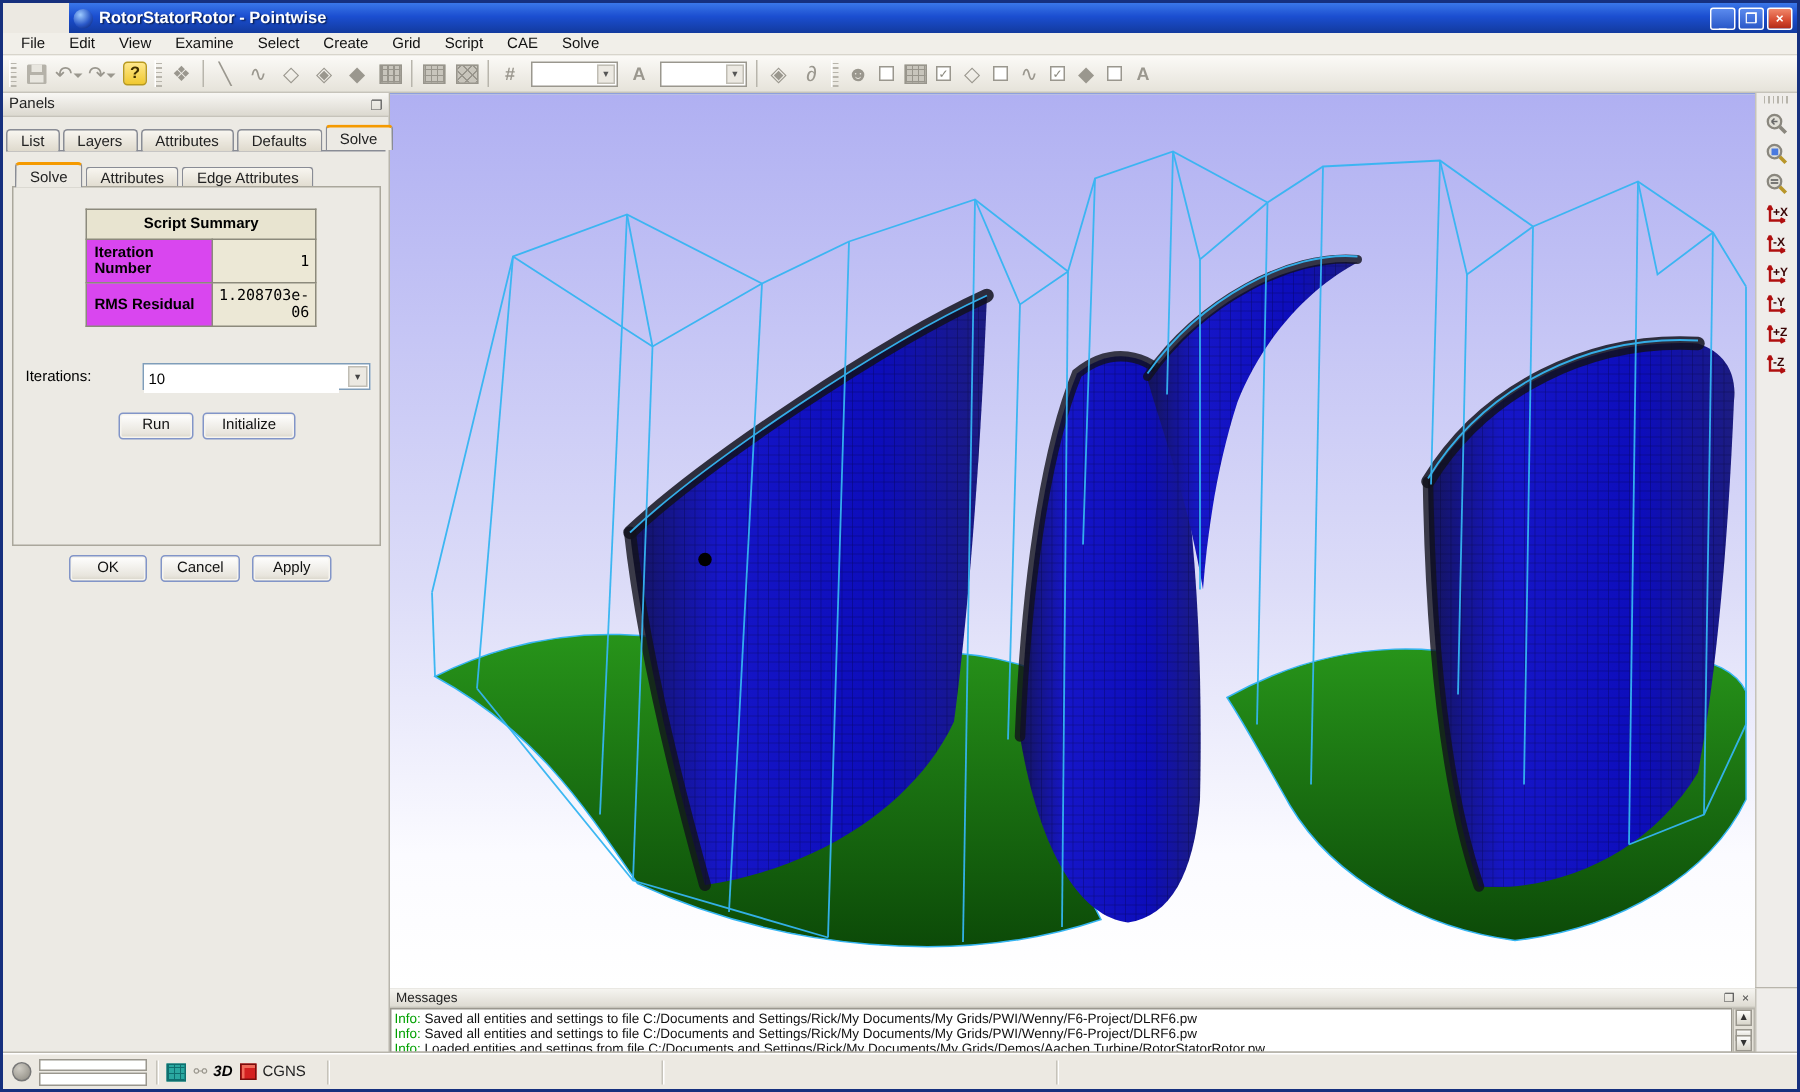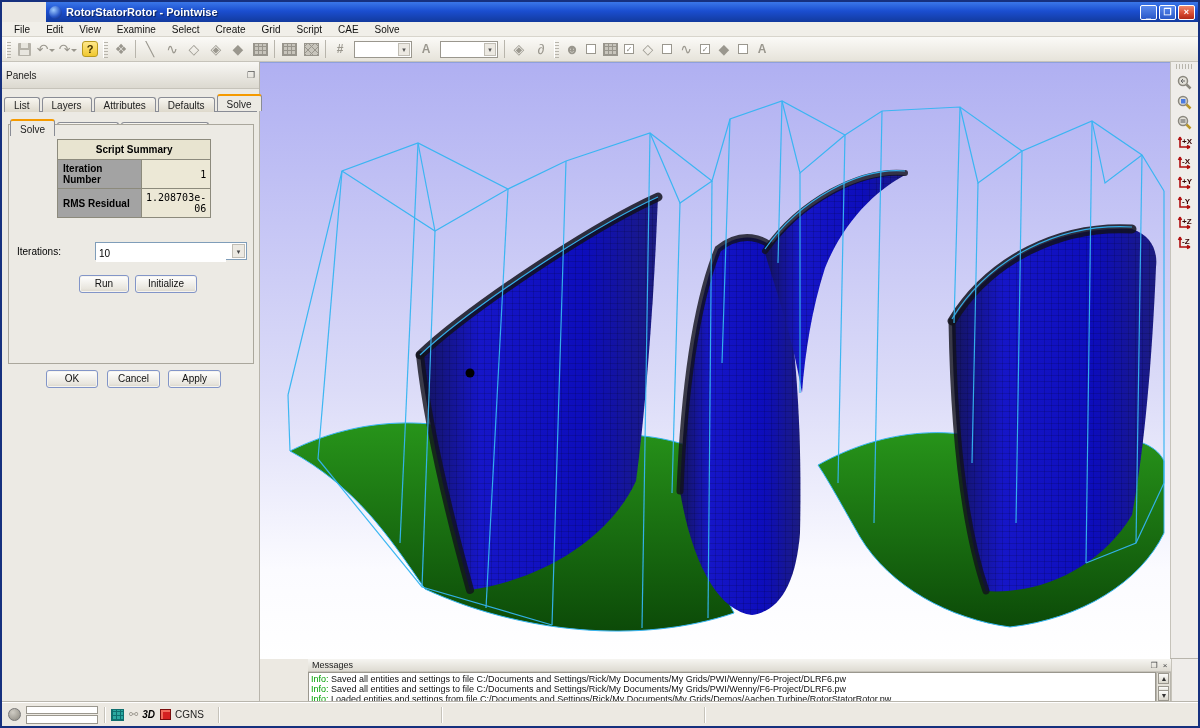--- a/index.html
+++ b/index.html
@@ -70,59 +70,59 @@
   .right-col { width:938px; display:flex; flex-direction:column; }
   .upper { height:596px; display:flex; }
   .viewport { width:910px; height:596px; position:relative; border-top:1px solid #8ea0dc; }
   .vtoolbar { width:28px; background:#efedea; border-left:1px solid #c6c3ba;
               display:flex; flex-direction:column; align-items:center; padding-top:2px; }
   .vgrip { width:18px; height:5px; margin-bottom:3px;
            background:repeating-linear-gradient(90deg,#b8b5ac 0 1px,transparent 1px 3px); }
   .vbtn { width:22px; height:20px; display:flex; align-items:center; justify-content:center; }
 
   
-  .panels-header { height:27px; background:linear-gradient(#f8f7f4,#dcd9d0);
+  .panels-header { height:16px; background:linear-gradient(#f8f7f4,#dcd9d0);
                    border-bottom:1px solid #c6c3ba; font-size:10px; color:#222;
                    display:flex; align-items:center; padding:0 4px; }
   .panels-header .spacer { flex:1; }
   .dock-glyph { font-size:9px; color:#555; }
   .tabrow { display:flex; align-items:flex-end; padding:4px 2px 0 2px; height:22px; }
   .tab { font-size:10px; color:#222; border:1px solid #898c95; border-bottom:none;
          border-radius:3px 3px 0 0; padding:2px 9px 1px 9px; margin-right:2px;
          background:linear-gradient(#f8f6f0,#ded9cc); position:relative; top:1px; }
   .tab.active { background:#eceae4; border-top:2px solid #f59a00; padding-top:3px; top:0;
                 z-index:2; }
   .tabrow-line { height:1px; background:#898c95; margin:0 2px; }
   .subtabrow { display:flex; align-items:flex-end; padding:6px 8px 0 8px; height:24px; }
   .content-box { position:absolute; left:6px; top:62px; width:246px; height:240px;
                  border:1px solid #aaa79c; background:#eceae4; }
   .summary-table { position:absolute; left:48px; top:14px; border-collapse:collapse; }
   .summary-table td { border:1px solid #8c8a7c; font-size:10px; }
   .sum-head { background:#e8e4d0; font-weight:bold; text-align:center; height:20px; width:150px; }
-  .sum-label { background:#a3a3a3; font-weight:bold; padding:3px 5px; width:84px; }
+  .sum-label { background:#d946ef; font-weight:bold; padding:3px 5px; width:84px; }
   .sum-value { background:#ece8d6; font-family:"DejaVu Sans Mono", monospace; font-size:9px;
                text-align:right; padding:3px 4px; width:66px; }
   .iter-label { position:absolute; left:8px; top:121px; font-size:10px; }
   .iter-combo { position:absolute; left:86px; top:117px; width:152px; height:18px;
                 border:1px solid #7f9db9; background:#fff; }
   .iter-combo input { width:130px; height:16px; border:none; font-size:10px;
                       font-family:"Liberation Sans", sans-serif; padding-left:3px; outline:none; }
   .iter-combo .arr { position:absolute; right:1px; top:1px; width:13px; height:14px;
                      background:#ece9e2; border:1px solid #c0bdb4; font-size:7px; color:#444;
                      text-align:center; line-height:13px; }
   .xp-btn { position:absolute; height:18px; border:1px solid #8295c8; border-radius:3px;
             background:linear-gradient(#ffffff,#e8e5dd 80%,#d8d4c8); font-size:10px;
             color:#111; text-align:center; line-height:16px; box-shadow:inset 0 0 0 1px #f6f4ee; }
 
   
   .viewport svg { display:block; }
 
   
   .messages { height:44px; background:#ece9e2; border-top:1px solid #b8b5ac; display:flex; }
-  .msg-main { width:910px; position:relative;margin-left:48px; }
+  .msg-main { width:910px; position:relative; }
   .msg-pad { width:28px; background:#efedea; border-left:1px solid #c6c3ba; }
   .msg-header { height:13px; background:linear-gradient(#f6f5f1,#dedbd2); font-size:9px;
                 color:#222; display:flex; align-items:center; padding:0 4px;
                 border-bottom:1px solid #c6c3ba; }
   .msg-header .spacer { flex:1; }
   .msg-header .hicon { font-size:8px; color:#444; margin-left:5px; }
   .msg-list { position:absolute; top:13px; left:0; right:15px; bottom:0; background:#ffffff;
               border:1px solid #9a978e; overflow:hidden; padding:1px 2px; }
   .msg-line { font-size:9px; line-height:10px; white-space:nowrap; color:#111; }
   .msg-prefix { color:#00a000; }

